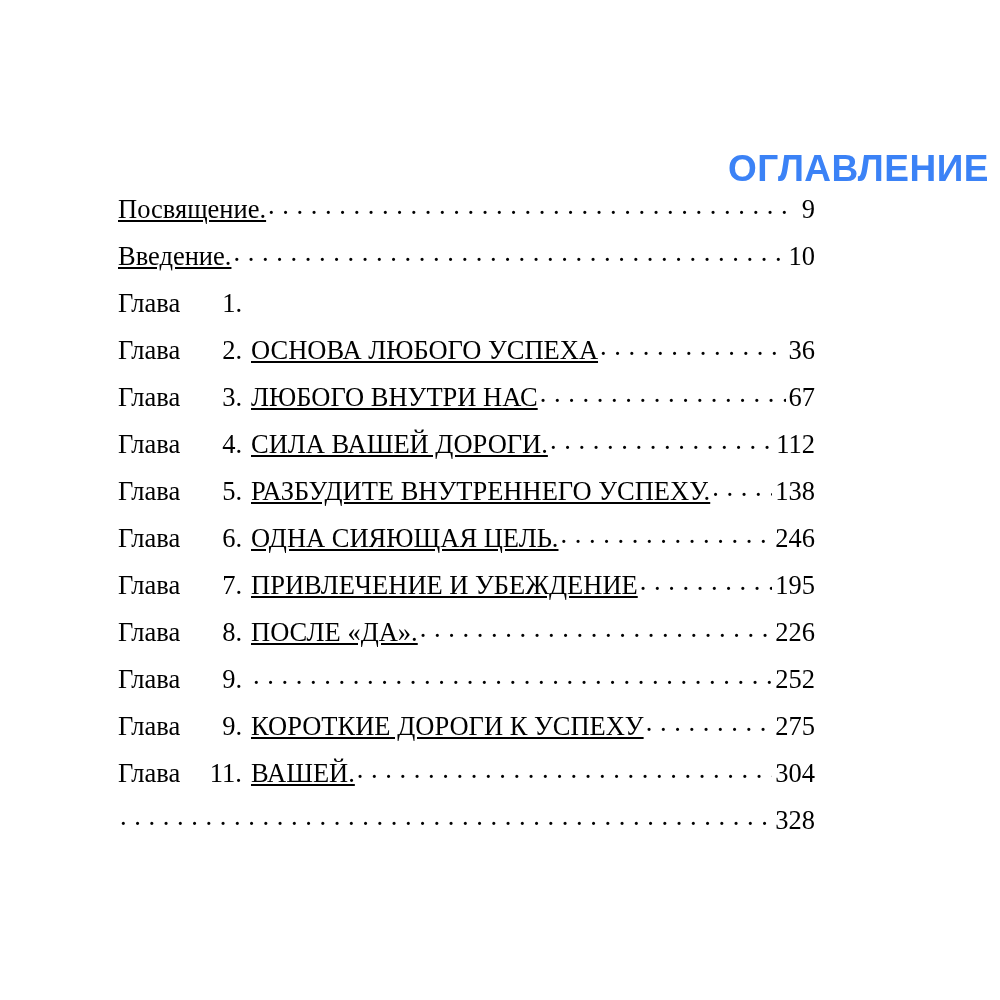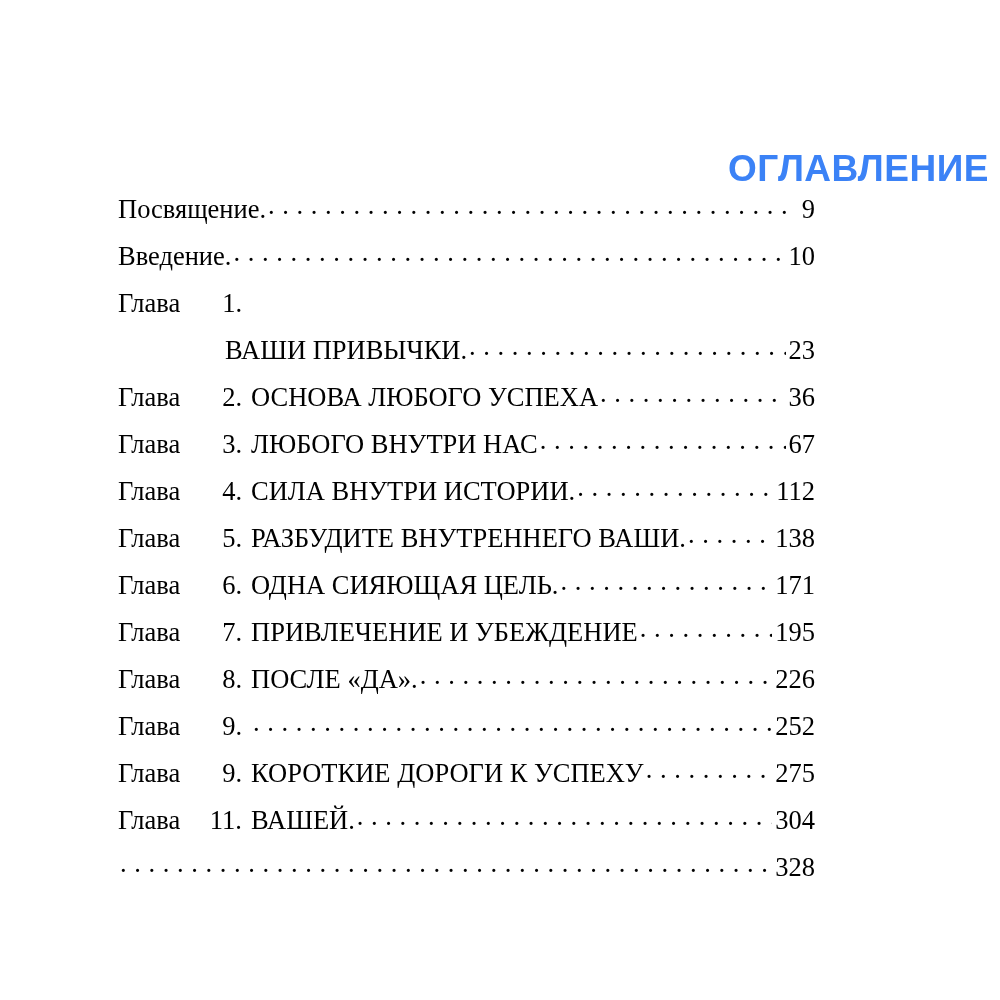--- a/index.html
+++ b/index.html
@@ -74,20 +74,21 @@
   }
 
   
   .toc-row.plain .entry-title {
     padding-left: 0;
   }
 
   .entry-title {
     flex: 0 0 auto;
     text-align: right;
+    text-decoration: underline;
   }
 
   
   .toc-row.continuation .entry-title {
     padding-left: 107px;
   }
 
   
   .leader {
     flex: 1 1 auto;
@@ -132,59 +133,54 @@
         <span class="entry-title">Введение.</span>
         <span class="leader"></span>
         <span class="page-num">10</span>
       </div>
       <div class="toc-row">
         <span class="chapter-label">Глава</span>
         <span class="chapter-num">1.</span>
         <span class="leader none"></span>
         <span class="page-num"></span>
       </div>
-      <div class="toc-row continuation">
-        <span class="entry-title">ВАШИ ПРИВЫЧКИ.</span>
-        <span class="leader"></span>
-        <span class="page-num">23</span>
-      </div>
       <div class="toc-row">
         <span class="chapter-label">Глава</span>
         <span class="chapter-num">2.</span>
         <span class="entry-title">ОСНОВА ЛЮБОГО УСПЕХА</span>
         <span class="leader"></span>
         <span class="page-num">36</span>
       </div>
       <div class="toc-row">
         <span class="chapter-label">Глава</span>
         <span class="chapter-num">3.</span>
         <span class="entry-title">ЛЮБОГО ВНУТРИ НАС</span>
         <span class="leader"></span>
         <span class="page-num">67</span>
       </div>
       <div class="toc-row">
         <span class="chapter-label">Глава</span>
         <span class="chapter-num">4.</span>
-        <span class="entry-title">СИЛА ВНУТРИ ИСТОРИИ.</span>
+        <span class="entry-title">СИЛА ВАШЕЙ ДОРОГИ.</span>
         <span class="leader"></span>
         <span class="page-num">112</span>
       </div>
       <div class="toc-row">
         <span class="chapter-label">Глава</span>
         <span class="chapter-num">5.</span>
-        <span class="entry-title">РАЗБУДИТЕ ВНУТРЕННЕГО ВАШИ.</span>
+        <span class="entry-title">РАЗБУДИТЕ ВНУТРЕННЕГО УСПЕХУ.</span>
         <span class="leader"></span>
         <span class="page-num">138</span>
       </div>
       <div class="toc-row">
         <span class="chapter-label">Глава</span>
         <span class="chapter-num">6.</span>
         <span class="entry-title">ОДНА СИЯЮЩАЯ ЦЕЛЬ.</span>
         <span class="leader"></span>
-        <span class="page-num">171</span>
+        <span class="page-num">246</span>
       </div>
       <div class="toc-row">
         <span class="chapter-label">Глава</span>
         <span class="chapter-num">7.</span>
         <span class="entry-title">ПРИВЛЕЧЕНИЕ И УБЕЖДЕНИЕ</span>
         <span class="leader"></span>
         <span class="page-num">195</span>
       </div>
       <div class="toc-row">
         <span class="chapter-label">Глава</span>

